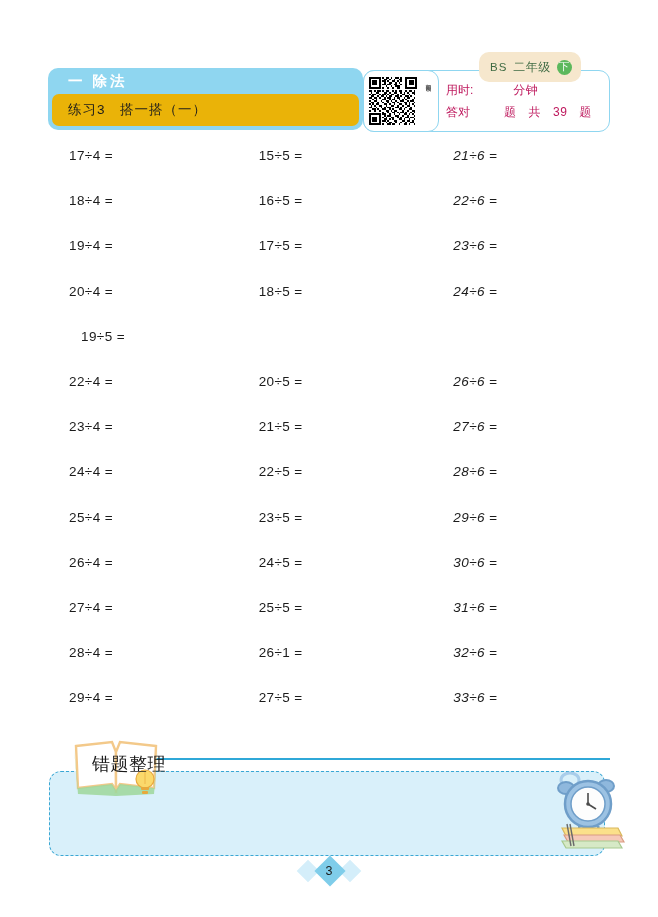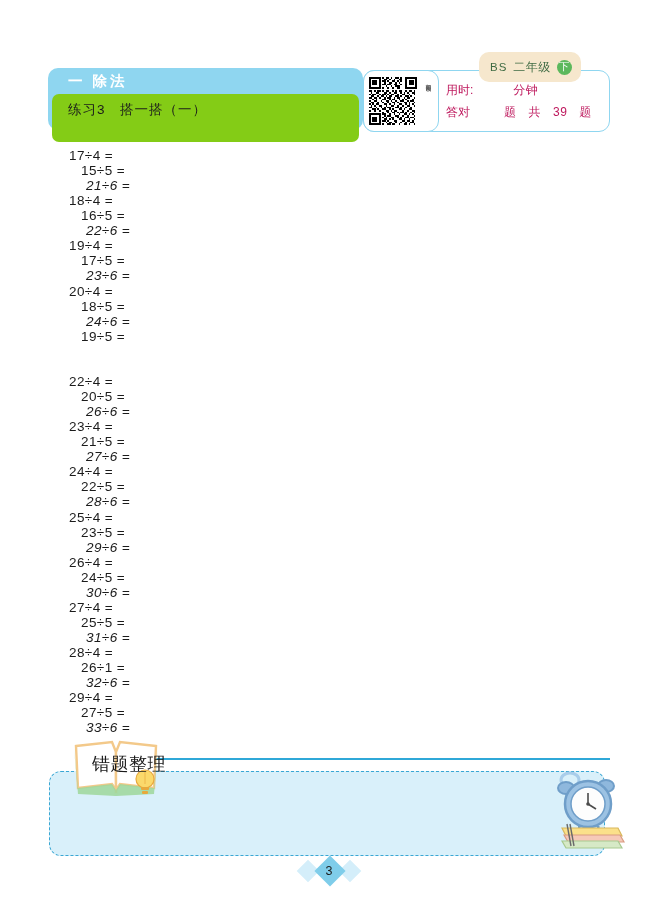--- a/index.html
+++ b/index.html
@@ -74,22 +74,22 @@
     font-size: 14.5px;
     color: #ffffff;
     letter-spacing: 3px;
     font-weight: bold;
   }
   .title-inner {
     position: absolute;
     left: 4px;
     top: 26px;
     width: 307px;
-    height: 48px;
-    background: #84cc16;
+    height: 32px;
+    background: #eab308;
     border-radius: 7px;
   }
   .exercise-title {
     position: absolute;
     left: 16px;
     top: 7px;
     font-size: 13.5px;
     color: #1b1b1b;
     letter-spacing: 1px;
   }
@@ -157,21 +157,20 @@
   
   .problems {
     position: absolute;
     left: 48px;
     top: 148px;
     width: 562px;
   }
   .prob-row {
     display: flex;
     height: 45.2px;
-    flex-direction: column;
   }
   .prob-cell {
     width: 187.3px;
     font-size: 13.5px;
     color: #1b1b1b;
     letter-spacing: 0.4px;
     white-space: nowrap;
   }
   .prob-cell.c1 { padding-left: 21px; }
   .prob-cell.c2 { padding-left: 33px; }

